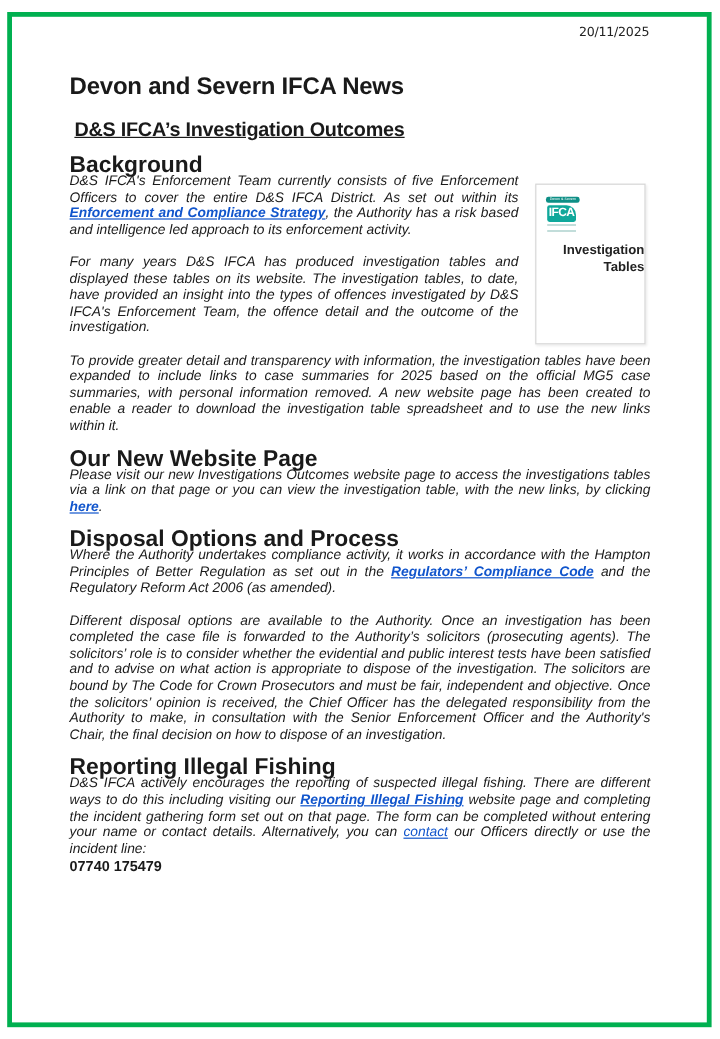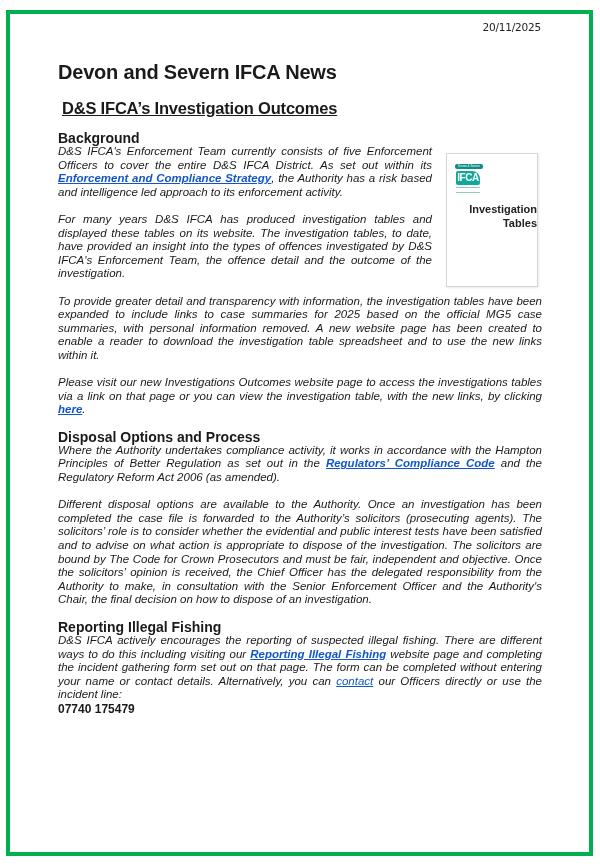--- a/index.html
+++ b/index.html
@@ -54,21 +54,21 @@
     letter-spacing: -0.2px;
     text-decoration: underline;
   }
   .lead {
     font-size: 11.5px;
     font-weight: bold;
     line-height: 13.6px;
     margin: 14px 0 0 0;
   }
   .section-heading {
-    font-size: 14px;
+    font-size: 19px;
     font-weight: bold;
     line-height: 14px;
     margin: 13px 0 0 0;
   }
   p {
     font-size: 11.5px;
     line-height: 13.6px;
     margin: 0;
     text-align: justify;
     font-style: italic;
@@ -175,20 +175,21 @@
         <div class="logo-sub"></div>
       </div>
       <div class="inv-label">
         <div>Investigation</div>
         <div>Tables</div>
       </div>
     </div>
   </div>
   <p style="margin-top:13.6px">To provide greater detail and transparency with information, the investigation tables have been expanded to include links to case summaries for 2025 based on the official MG5 case summaries, with personal information removed.  A new website page has been created to enable a reader to download the investigation table spreadsheet and to use the new links within it.</p>
 
+  <div class="section-heading">Our New Website Page</div>
   <p><span>Please visit our new Investigations Outcomes website page to access the investigations tables via a link on that page or you can view the investigation table, with the new links, by clicking </span><a class="strong" href="#">here</a><span>.</span></p>
 
   <div class="section-heading">Disposal Options and Process</div>
   <p><span>Where the Authority undertakes compliance activity, it works in accordance with the Hampton Principles of Better Regulation as set out in the </span><a class="strong" href="#">Regulators’ Compliance Code</a><span> and the Regulatory Reform Act 2006 (as amended).</span></p>
   <p>Different disposal options are available to the Authority.  Once an investigation has been completed the case file is forwarded to the Authority’s solicitors (prosecuting agents).  The solicitors’ role is to consider whether the evidential and public interest tests have been satisfied and to advise on what action is appropriate to dispose of the investigation.  The solicitors are bound by The Code for Crown Prosecutors and must be fair, independent and objective.  Once the solicitors’ opinion is received, the Chief Officer has the delegated responsibility from the Authority to make, in consultation with the Senior Enforcement Officer and the Authority's Chair, the final decision on how to dispose  of an investigation.</p>
 
   <div class="section-heading">Reporting Illegal Fishing</div>
   <p><span>D&amp;S IFCA actively encourages the reporting of suspected illegal fishing.  There are different ways to do this including visiting our </span><a class="strong" href="#">Reporting Illegal Fishing</a><span> website page and completing the incident gathering form set out on that page.  The form can be completed without entering your name or contact details.  Alternatively, you can </span><a href="#">contact</a><span> our Officers directly or use the incident line:</span></p>
   <div class="phone">07740 175479</div>
 </div>

